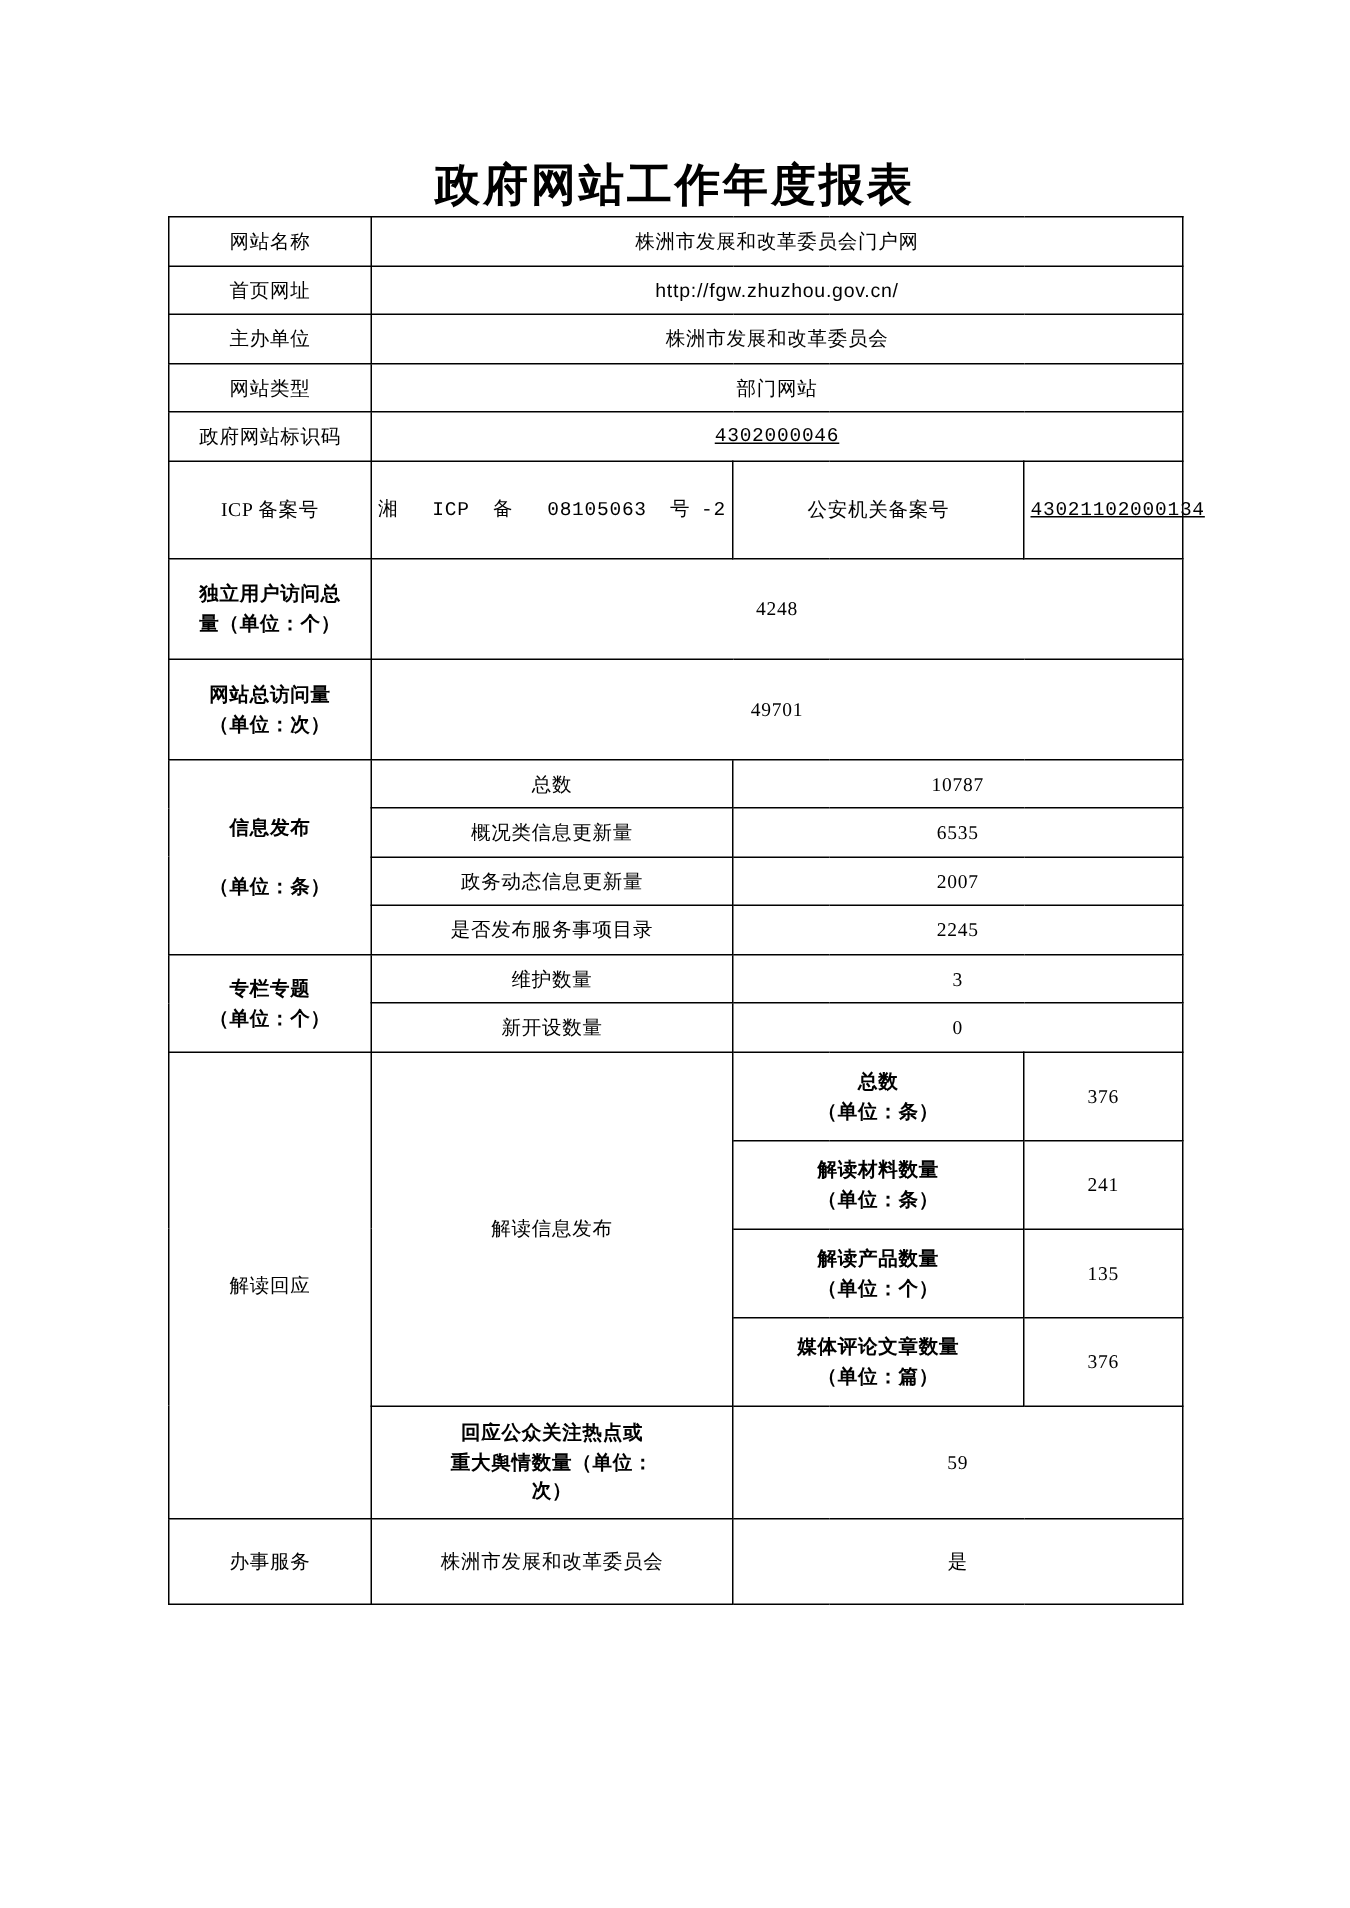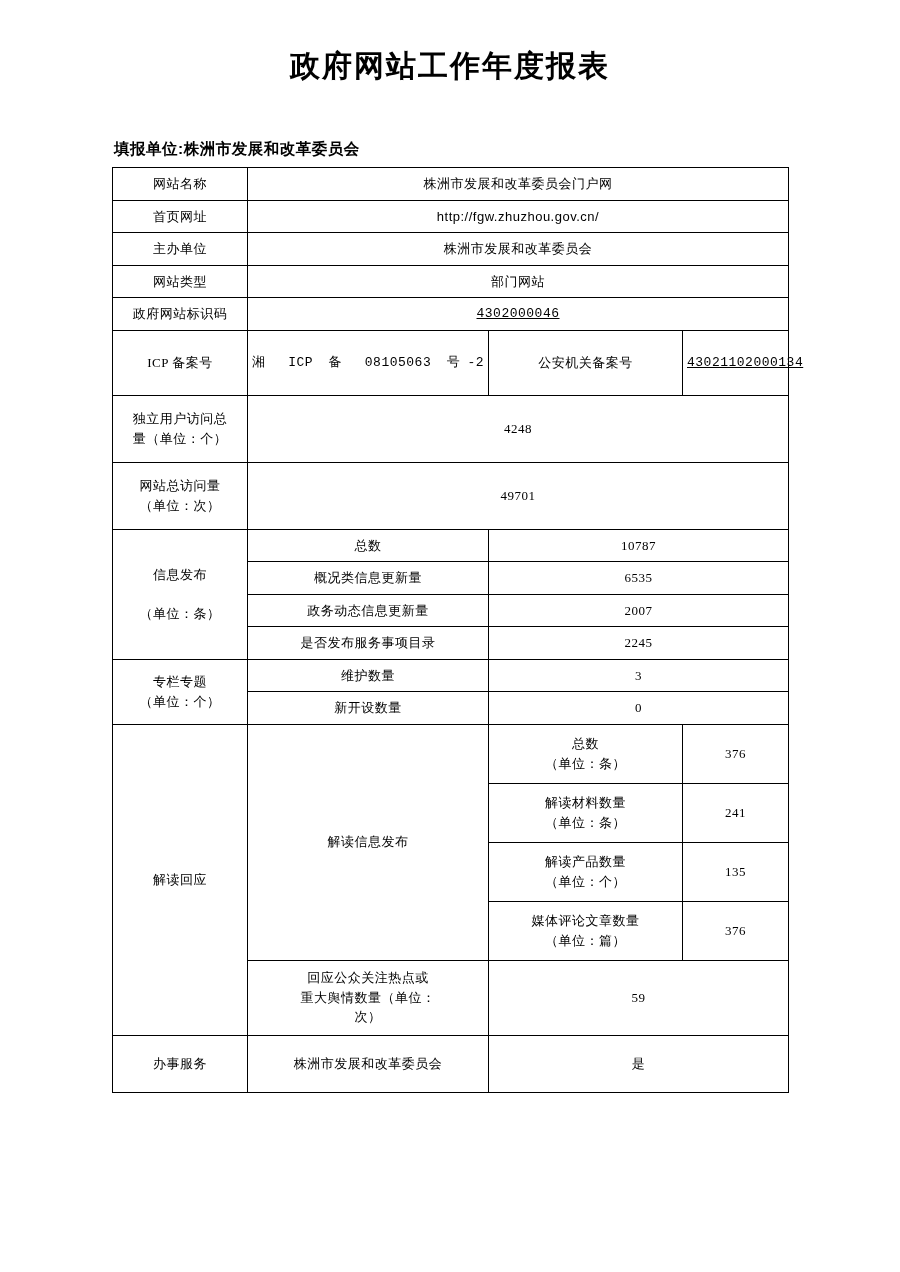--- a/index.html
+++ b/index.html
@@ -20,21 +20,21 @@
     height: 1272px;
     box-sizing: border-box;
     padding: 0 112px;
     position: relative;
   }
   .doc-title {
     text-align: center;
     font-size: 30px;
     font-weight: bold;
     letter-spacing: 2px;
-    margin-top: 46px;
+    margin-top: 103px;
     font-family: "Liberation Sans", "DejaVu Sans", sans-serif;
   }
   .doc-subtitle {
     text-align: center;
     font-size: 17px;
     margin-top: 40px;
     letter-spacing: 1px;
   }
   .report-unit {
     font-size: 15.5px;
@@ -73,30 +73,30 @@
   td.icpno {
     font-family: "Liberation Mono", "DejaVu Sans Mono", monospace;
     font-size: 14px;
     text-align: justify;
     text-align-last: justify;
     padding-left: 10px;
     padding-right: 10px;
   }
   td.two-line {
     line-height: 1.55;
+    font-weight: bold;
   }
 </style>
 </head>
 <body>
 
 <div class="page">
 
   <div class="doc-title">政府网站工作年度报表</div>
 
-  <div class="report-unit">填报单位:株洲市发展和改革委员会</div>
 
   <table class="main">
     <colgroup>
       <col style="width:135px">
       <col style="width:130px">
       <col style="width:111px">
       <col style="width:64px">
       <col style="width:130px">
       <col style="width:106px">
     </colgroup>

